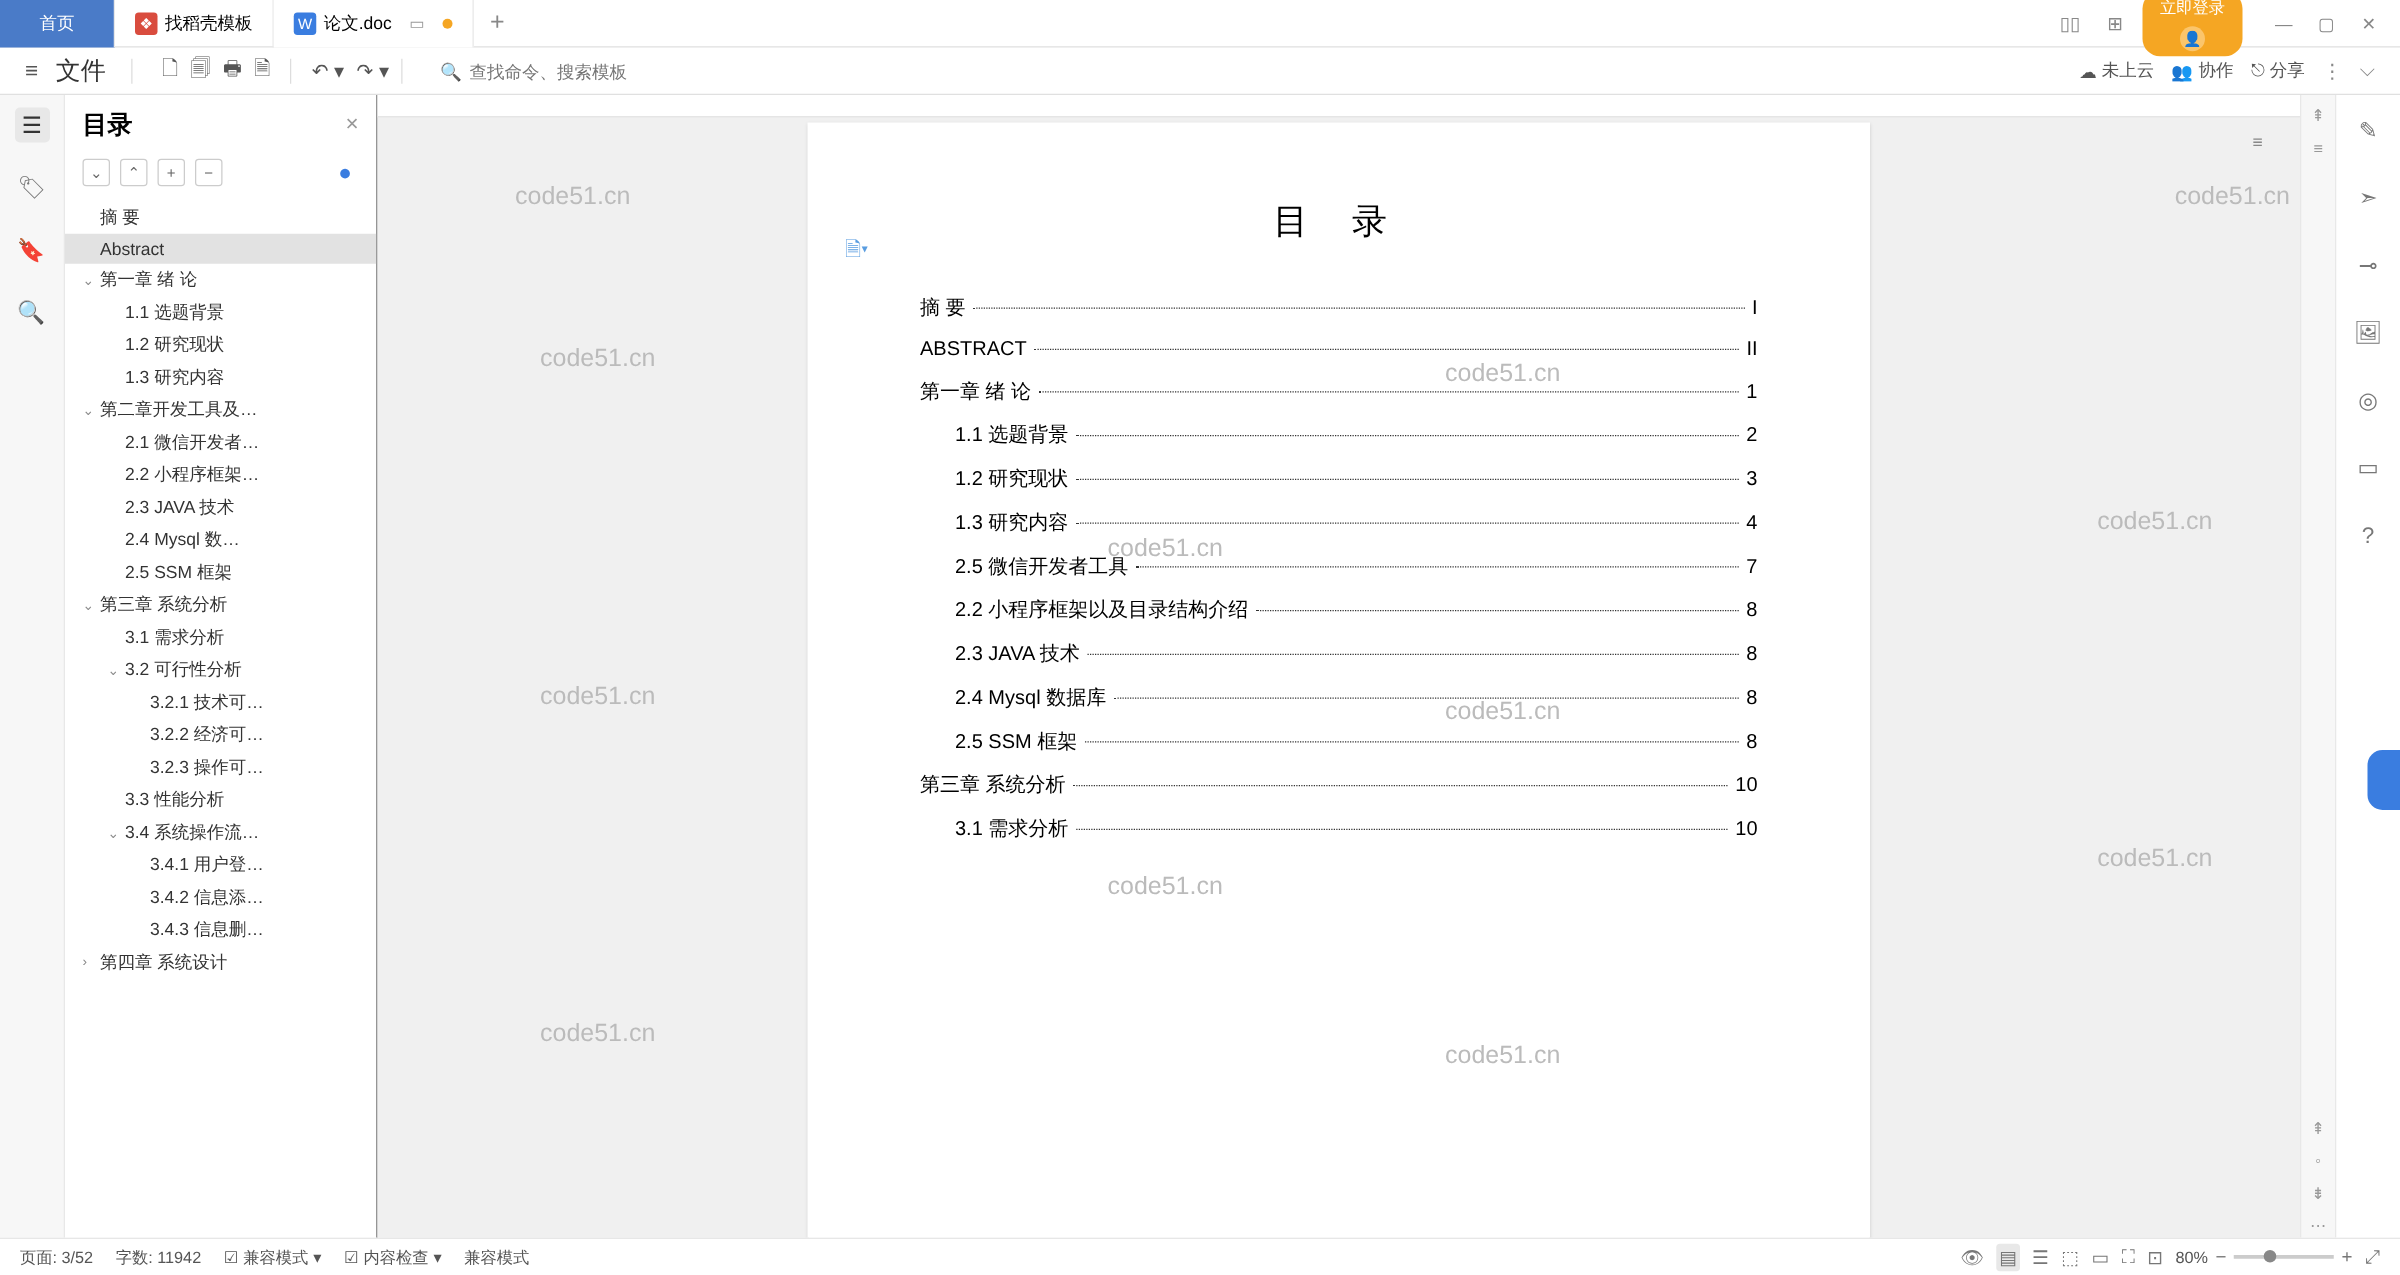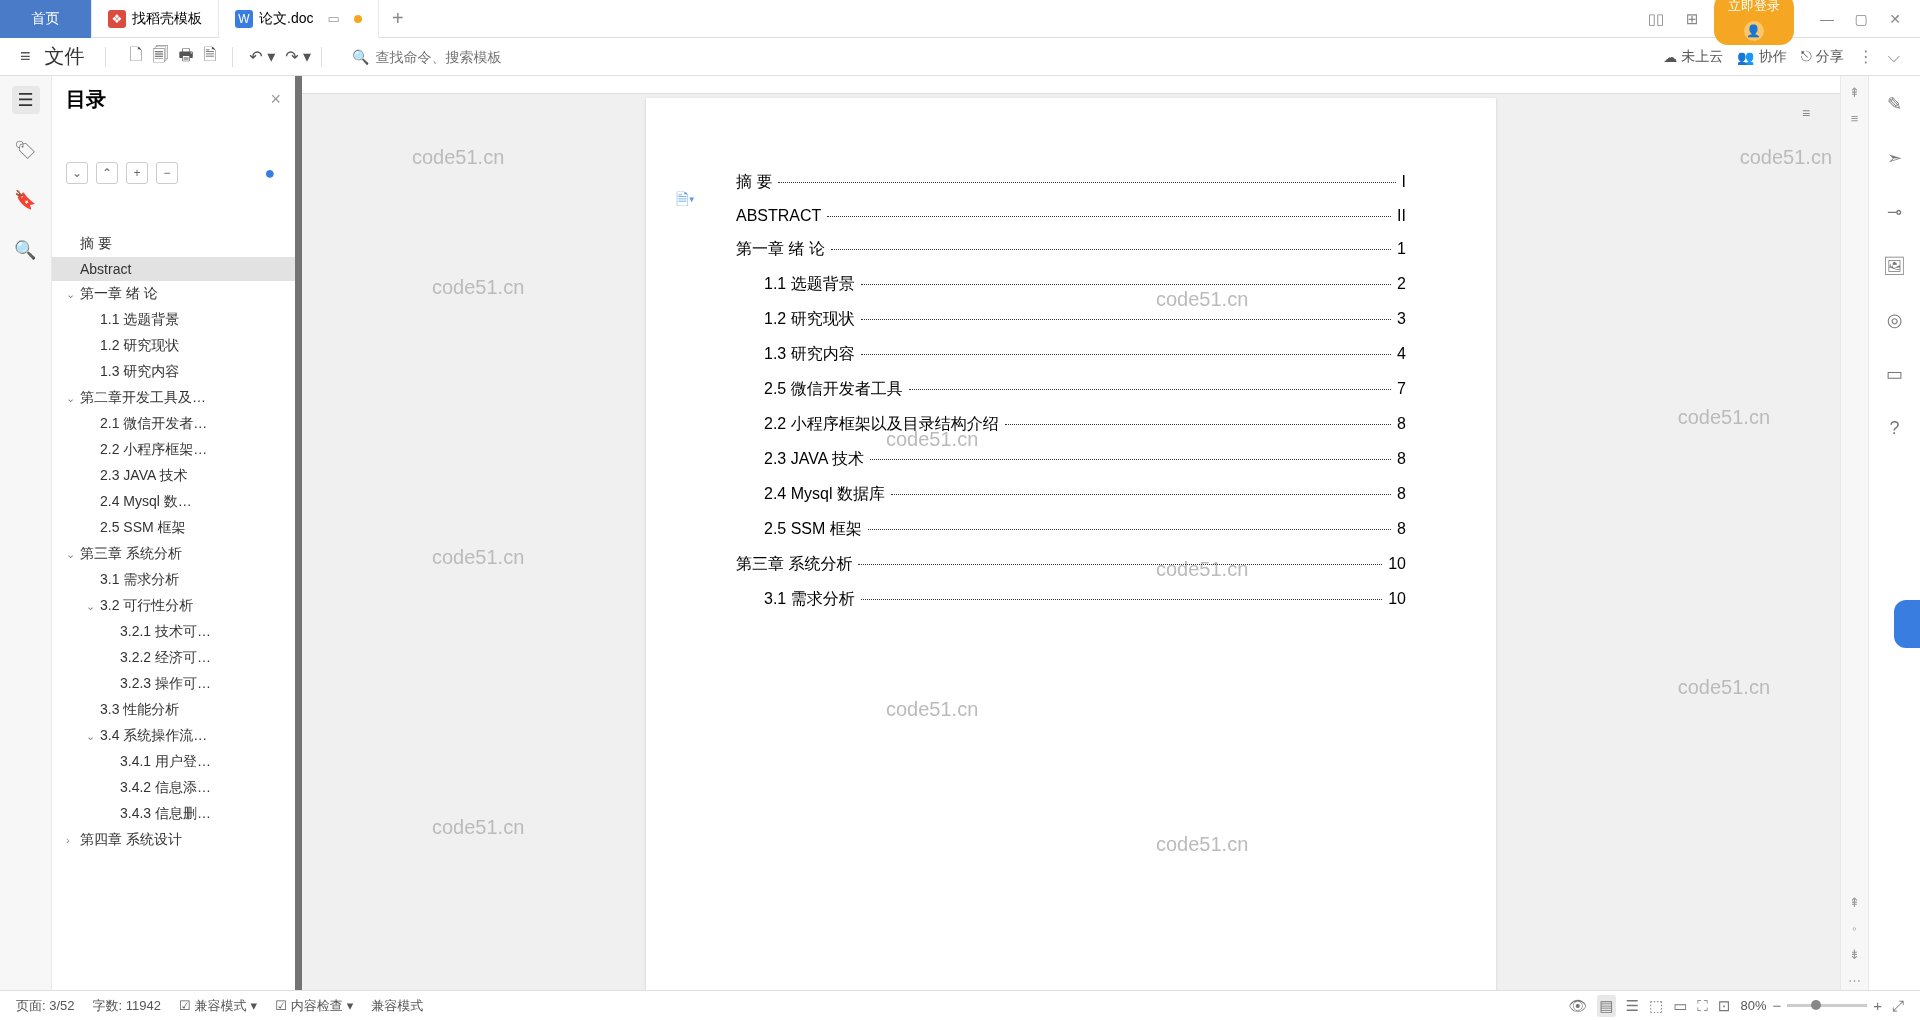--- a/index.html
+++ b/index.html
@@ -42,21 +42,21 @@
 
 
 .main { display: flex; height: calc(100% - 38px - 38px - 30px); }
 
 
 .left-rail { width: 52px; background: #f7f7f7; border-right: 1px solid #e8e8e8; display: flex; flex-direction: column; align-items: center; padding-top: 10px; gap: 22px; }
 .rail-icon { width: 28px; height: 28px; display: flex; align-items: center; justify-content: center; color: #777; cursor: pointer; font-size: 18px; border-radius: 4px; }
 .rail-icon.active { background: #e8e8e8; color: #333; }
 
 
-.outline-panel { width: 250px; background: #fff; border-right: 7px solid #737373; display: flex; flex-direction: column; gap: 35px; }
+.outline-panel { width: 250px; background: #fff; border-right: 1px solid #737373; display: flex; flex-direction: column; }
 .outline-header { display: flex; align-items: center; justify-content: space-between; padding: 10px 14px; }
 .outline-title { font-size: 20px; font-weight: bold; }
 .outline-close { color: #999; cursor: pointer; font-size: 18px; }
 .outline-tools { display: flex; align-items: center; gap: 8px; padding: 4px 14px 8px; }
 .outline-tool { width: 22px; height: 22px; border: 1px solid #ccc; border-radius: 3px; display: flex; align-items: center; justify-content: center; font-size: 12px; color: #666; cursor: pointer; }
 .outline-tool.blue-dot { border: none; color: #3a7de0; margin-left: auto; font-size: 18px; }
 .outline-tree { flex: 1; overflow-y: auto; padding: 4px 0; }
 .tree-item { padding: 4px 10px 4px 14px; font-size: 14px; color: #333; cursor: pointer; display: flex; align-items: center; white-space: nowrap; overflow: hidden; text-overflow: ellipsis; }
 .tree-item.selected { background: #e2e2e2; }
 .tree-item .chev { width: 14px; font-size: 11px; color: #888; }
@@ -304,20 +304,21 @@
     <div class="watermark" style="right:70px; top:600px;">code51.cn</div>
 
     <div class="page">
       <div class="page-icon-corner">🗎▾</div>
       <div class="watermark" style="left:510px; top:190px;">code51.cn</div>
       <div class="watermark" style="left:240px; top:330px;">code51.cn</div>
       <div class="watermark" style="left:510px; top:460px;">code51.cn</div>
       <div class="watermark" style="left:240px; top:600px;">code51.cn</div>
       <div class="watermark" style="left:510px; top:735px;">code51.cn</div>
 
+      <div class="doc-title">目   录</div>
       <div id="toc-container">
           <div class="toc-line">
             <span class="toc-label">摘  要</span>
             <span class="toc-dots"></span>
             <span class="toc-page">I</span>
           </div>
           <div class="toc-line">
             <span class="toc-label toc-abstract-en">ABSTRACT</span>
             <span class="toc-dots"></span>
             <span class="toc-page">II</span>

